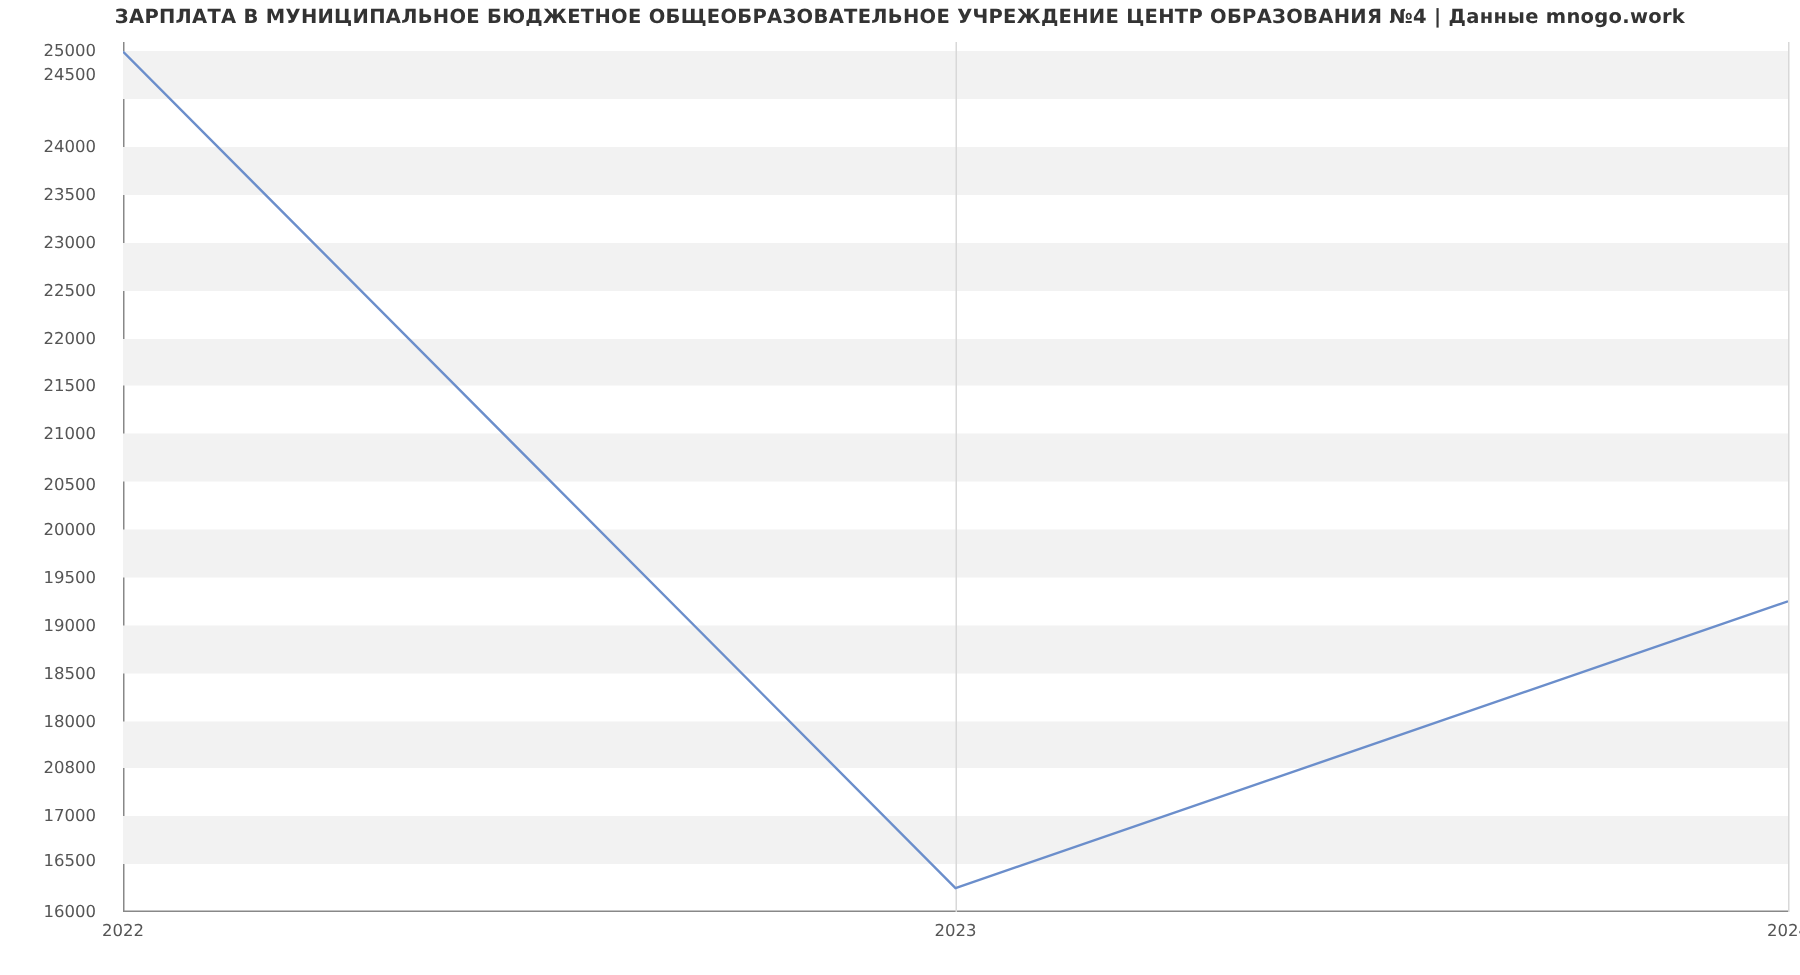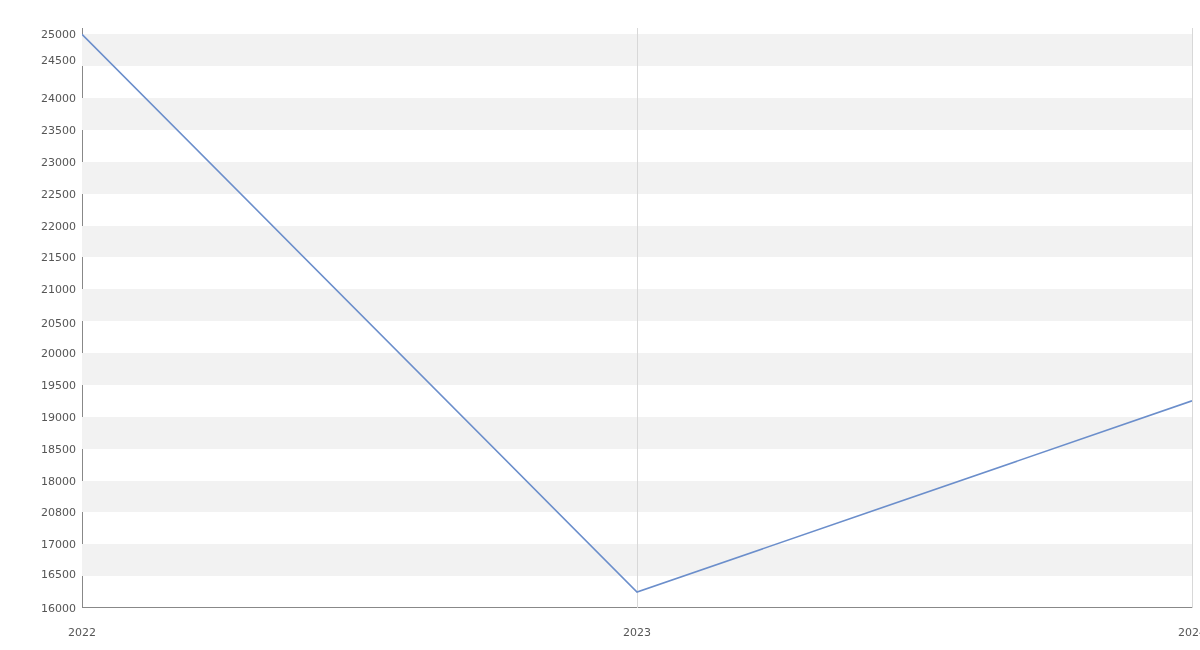--- a/index.html
+++ b/index.html
@@ -51,40 +51,41 @@
     position: absolute;
     background: #888;
   }
   .y-tick-label, .x-tick-label {
     position: absolute;
     font-size: 11px;
     color: #555;
   }
   .y-tick-label {
     right: 100%;
-    margin-right: 6px;
+    margin-right: 18px;
     transform: translateY(-50%);
     white-space: nowrap;
   }
   .x-tick-label {
     top: 100%;
-    margin-top: 18px;
+    margin-top: 6px;
     transform: translateX(-50%);
     white-space: nowrap;
   }
   svg.series {
     position: absolute;
     left: 0;
     top: 0;
   }
 </style>
 </head>
 <body>
 
 <div class="chart-wrap">
+  <div class="title">ЗАРПЛАТА В МУНИЦИПАЛЬНОЕ БЮДЖЕТНОЕ ОБЩЕОБРАЗОВАТЕЛЬНОЕ УЧРЕЖДЕНИЕ ЦЕНТР ОБРАЗОВАНИЯ №4 | Данные mnogo.work</div>
   <div class="plot" id="plot">
     <div class="axis-line" style="left:0; top:0; width:1px; height:100%;"></div>
     <div class="axis-line" style="left:0; bottom:0; height:1px; width:100%;"></div>
   <div class="stripe" style="top: 6.37363px; height: 31.8681px;"></div>
       <div class="stripe" style="top: 70.1099px; height: 31.8681px;"></div>
       <div class="stripe" style="top: 133.846px; height: 31.8681px;"></div>
       <div class="stripe" style="top: 197.582px; height: 31.8681px;"></div>
       <div class="stripe" style="top: 261.319px; height: 31.8681px;"></div>
       <div class="stripe" style="top: 325.055px; height: 31.8681px;"></div>
       <div class="stripe" style="top: 388.791px; height: 31.8681px;"></div>
@@ -105,19 +106,19 @@
       <div class="y-tick-label" style="top: 356.923px;">19500</div>
       <div class="y-tick-label" style="top: 325.055px; text-align: center;">20000</div>
       <div class="y-tick-label" style="top: 295px;">20500</div>
       <div class="y-tick-label" style="top: 261.319px;">21000</div>
       <div class="y-tick-label" style="top: 229.451px;">21500</div>
       <div class="y-tick-label" style="top: 197.582px;">22000</div>
       <div class="y-tick-label" style="top: 165.714px;">22500</div>
       <div class="y-tick-label" style="top: 133.846px;">23000</div>
       <div class="y-tick-label" style="top: 101.978px;">23500</div>
       <div class="y-tick-label" style="top: 70.1099px;">24000</div>
-      <div class="y-tick-label" style="top: 32px;">24500</div>
+      <div class="y-tick-label" style="top: 22px;">24500</div>
       <div class="y-tick-label" style="top: 6.37363px;">25000</div>
       <svg class="series" width="1110" height="580">
         <path d="M0.00 6.37 L555.00 564.07 L1110.00 372.86" fill="none" stroke="#6b8ecb" stroke-width="1.6"></path>
       </svg>
     </div>
 </div>
 
 </body></html>

